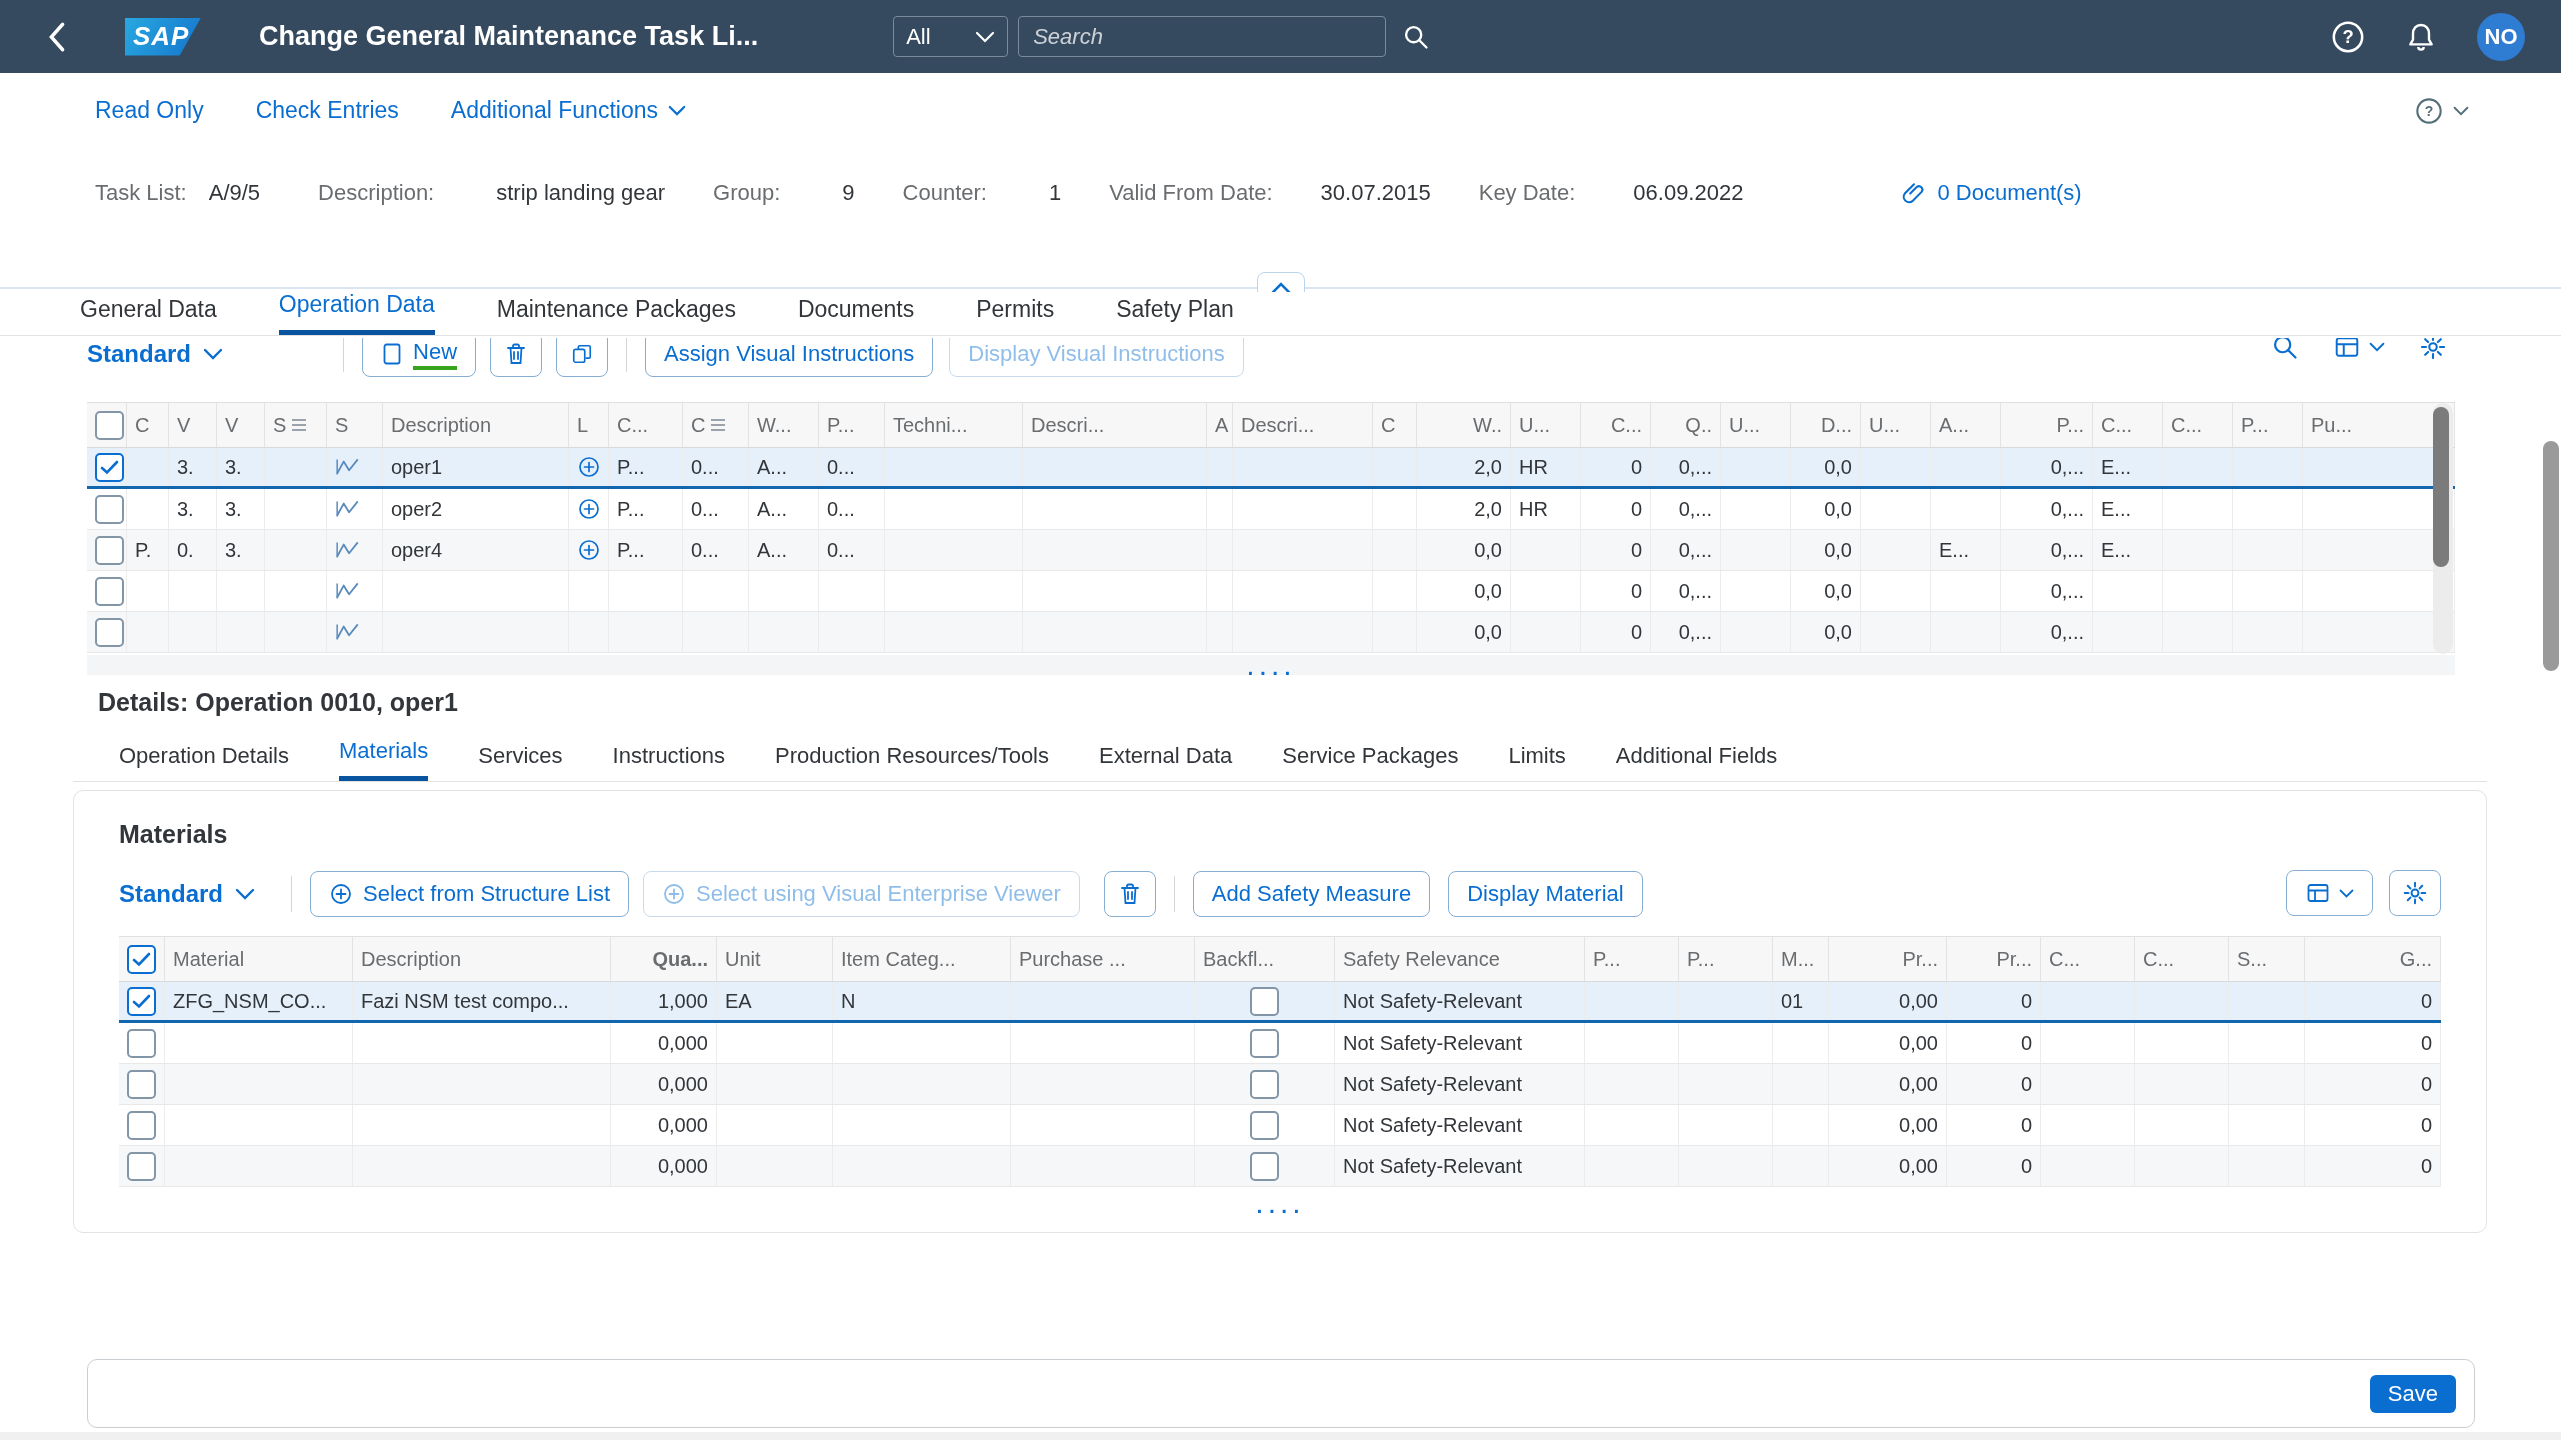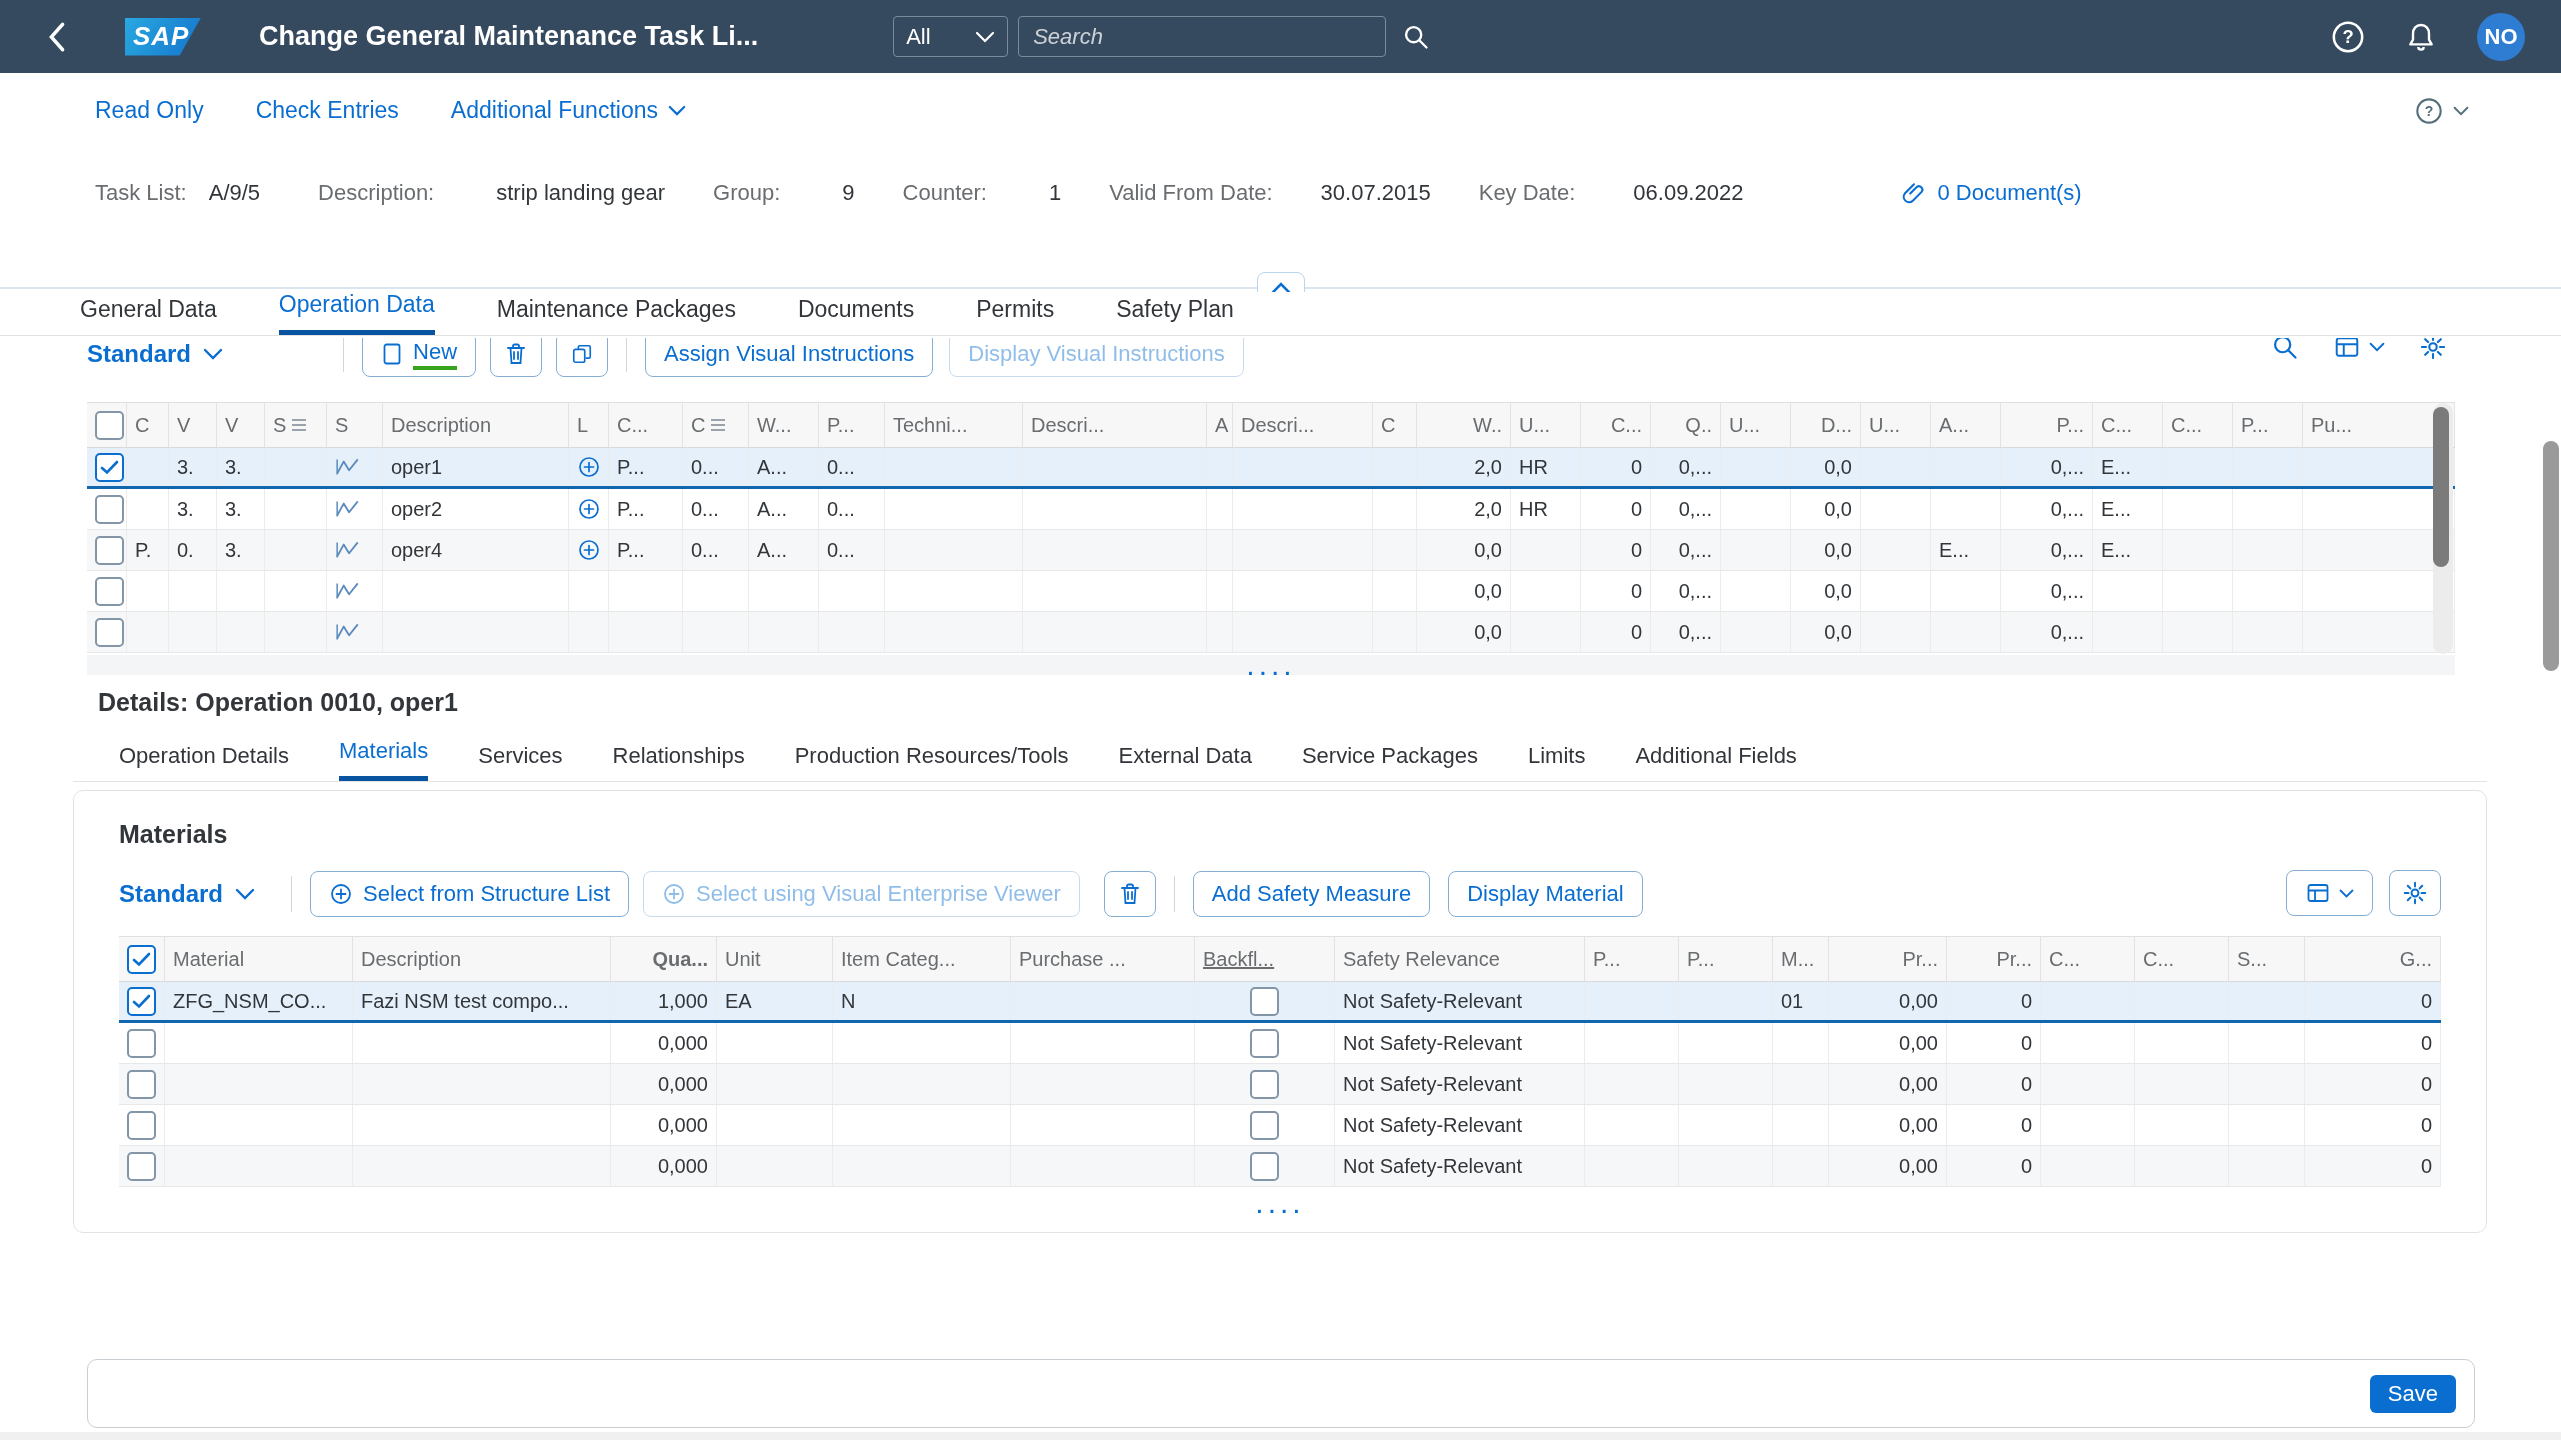--- a/index.html
+++ b/index.html
@@ -604,21 +604,21 @@
 <div id="ops-scroll">
     <div id="ops-thumb"></div>
   </div>
 
 <div id="details-title">Details: Operation 0010, oper1</div>
 
 <div id="subtabs">
   <span class="tab">Operation Details</span>
   <span class="tab active">Materials</span>
   <span class="tab">Services</span>
-  <span class="tab">Relationships</span>
+  <span class="tab">Instructions</span>
   <span class="tab">Production Resources/Tools</span>
   <span class="tab">External Data</span>
   <span class="tab">Service Packages</span>
   <span class="tab">Limits</span>
   <span class="tab">Additional Fields</span>
 </div>
 
 <div id="mat-card"></div>
 <div id="mat-heading">Materials</div>
 
@@ -695,21 +695,21 @@
       </div>
       <div class="cellh" style="width: 116px;">
         <span>Unit</span>
       </div>
       <div class="cellh" style="width: 178px;">
         <span>Item Categ...</span>
       </div>
       <div class="cellh" style="width: 184px;">
         <span>Purchase ...</span>
       </div>
-      <div class="cellh" style="width: 140px; text-decoration: underline;">
+      <div class="cellh" style="width: 140px;">
         <span>Backfl...</span>
       </div>
       <div class="cellh" style="width: 250px;">
         <span>Safety Relevance</span>
       </div>
       <div class="cellh" style="width: 94px;">
         <span>P...</span>
       </div>
       <div class="cellh" style="width: 94px;">
         <span>P...</span>

